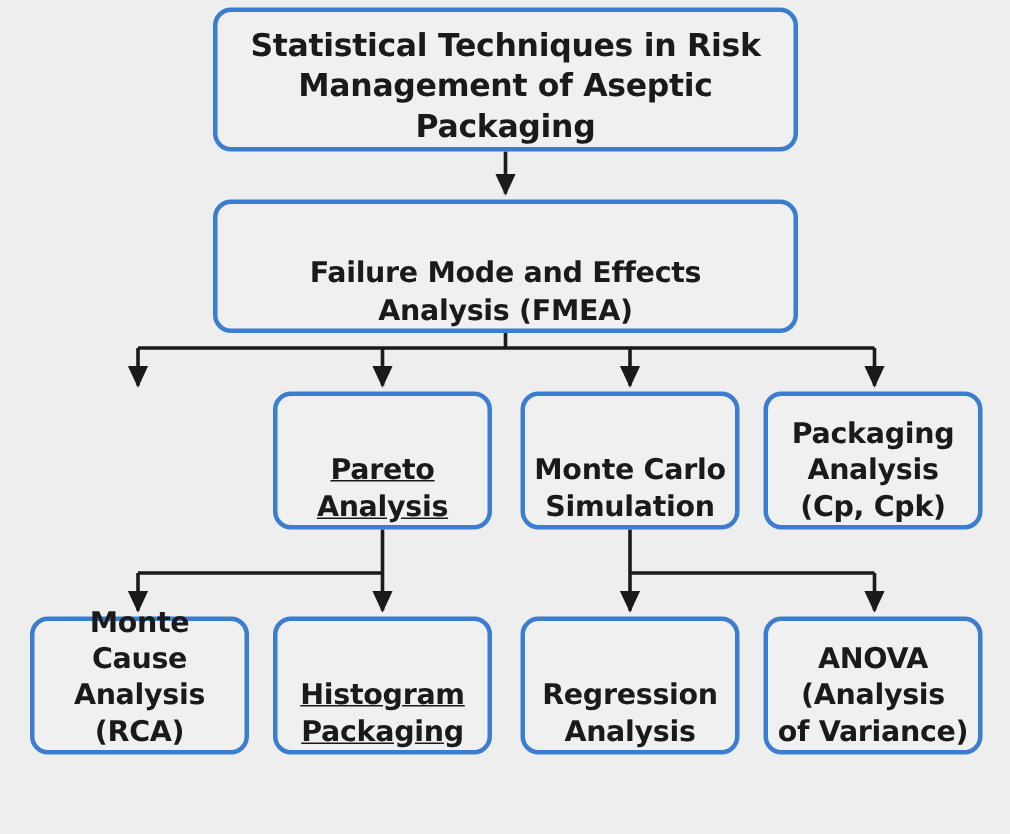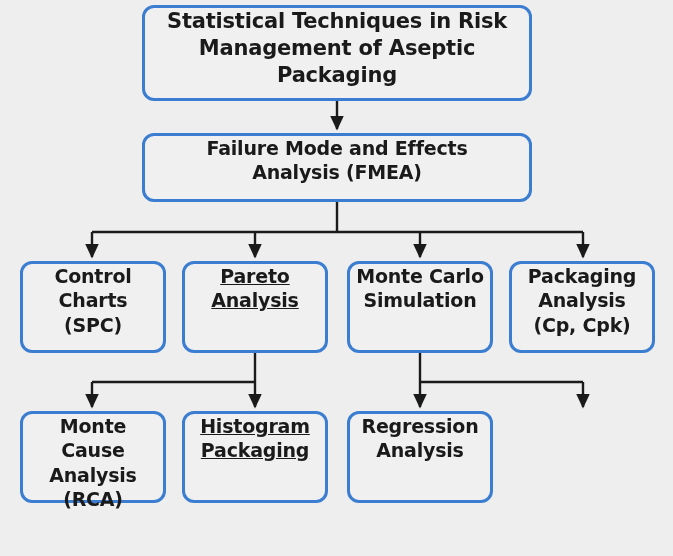--- a/index.html
+++ b/index.html
@@ -27,21 +27,21 @@
     height: 556px;
     pointer-events: none;
   }
   .node {
     position: absolute;
     box-sizing: border-box;
     background: #f0f0f0;
     border: 3px solid #3b7dd0;
     border-radius: 12px;
     display: flex;
-    align-items: flex-start;
+    align-items: flex-end;
     justify-content: center;
     text-align: center;
     color: #1a1a1a;
     font-weight: bold;
     line-height: 1.28;
     letter-spacing: -0.2px;
     z-index: 2;
   }
   .node-label {
     display: block;
@@ -52,21 +52,21 @@
     left: 142px;
     top: 5px;
     width: 390px;
     height: 96px;
     font-size: 21px;
   }
   .node.level2 {
     left: 142px;
     top: 133px;
     width: 390px;
-    height: 69px;
+    height: 89px;
     font-size: 19px;
   }
   .node.level3 {
     top: 261px;
     width: 146px;
     height: 92px;
     font-size: 19px;
   }
   .node.level4 {
     top: 411px;
@@ -123,25 +123,20 @@
     <span class="node-label">Statistical Techniques in Risk
 Management of Aseptic
 Packaging</span>
   </div>
 
   <div class="node level2">
     <span class="node-label">Failure Mode and Effects
 Analysis (FMEA)</span>
   </div>
 
-  <div class="node level3 col0">
-    <span class="node-label">Control
-Charts
-(SPC)</span>
-  </div>
 
   <div class="node level3 col1">
     <span class="node-label">Pareto
 Analysis</span>
   </div>
 
   <div class="node level3 col2">
     <span class="node-label">Monte Carlo
 Simulation</span>
   </div>
@@ -161,14 +156,19 @@
   <div class="node level4 col1">
     <span class="node-label">Histogram
 Packaging</span>
   </div>
 
   <div class="node level4 col2">
     <span class="node-label">Regression
 Analysis</span>
   </div>
 
+  <div class="node level4 col3">
+    <span class="node-label">ANOVA
+(Analysis
+of Variance)</span>
+  </div>
 
 </div>
 
 </body></html>

